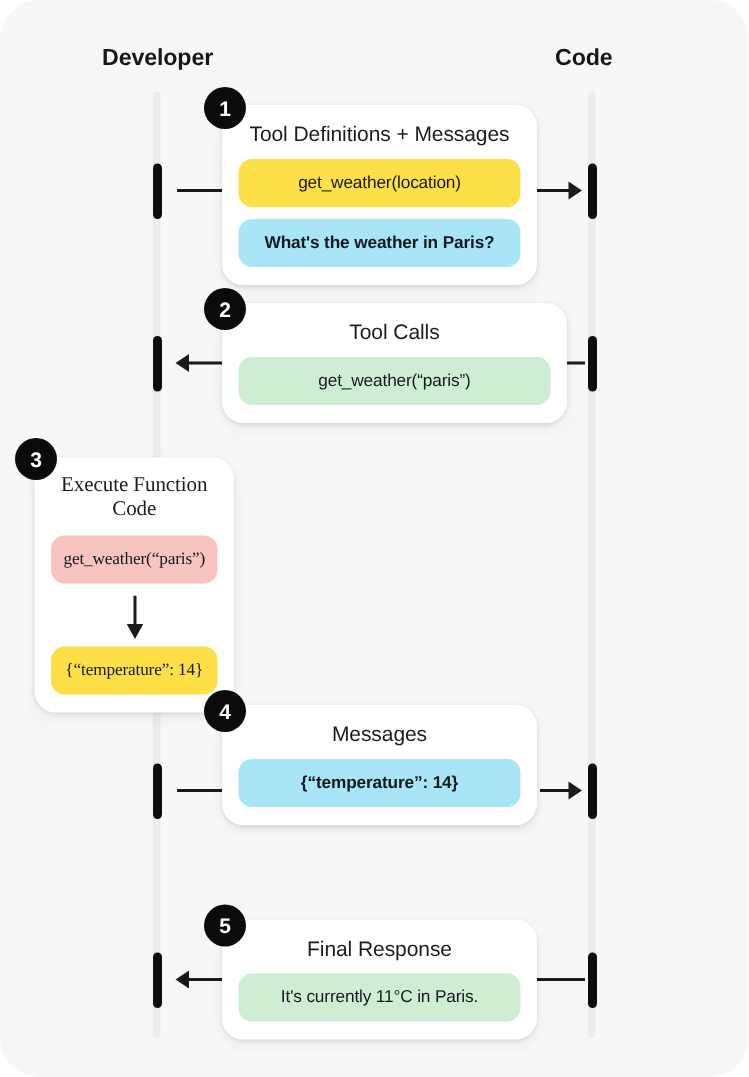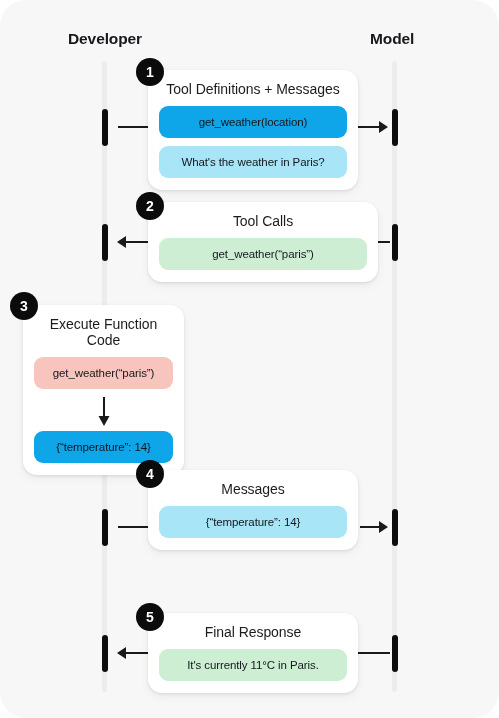--- a/index.html
+++ b/index.html
@@ -100,22 +100,22 @@
     font-size: 11.5px;
     color: #14181d;
     padding: 10px 8px;
     margin-bottom: 8px;
     letter-spacing: -0.1px;
     white-space: nowrap;
     overflow: hidden;
     text-overflow: ellipsis;
   }
   .pill:last-child { margin-bottom: 0; }
-  .pill-grey  { background: #0ea5e9; }
-  .pill-blue  { background: #a7e5f7; }
+  .pill-grey  { background: #fde047; }
+  .pill-blue  { background: #a7e5f7; font-weight: bold; }
   .pill-green { background: #cdeed3; }
   .pill-pink  { background: #f8c4be; }
 
   
   .down-arrow {
     display: block;
     margin: 2px auto 4px auto;
     width: 18px;
     height: 30px;
   }
@@ -135,21 +135,21 @@
     justify-content: center;
     z-index: 5;
   }
 </style>
 </head>
 <body>
 
 <div id="canvas">
 
   <div class="col-header" id="header-developer">Developer</div>
-  <div class="col-header" id="header-model">Model</div>
+  <div class="col-header" id="header-model">Code</div>
 
   <div class="lifeline" id="lifeline-developer"></div>
   <div class="lifeline" id="lifeline-model"></div>
 
   <div class="activation" style="left:102px; top:109px; height:37px;"></div>
   <div class="activation" style="left:392px; top:109px; height:37px;"></div>
 
   <div class="activation" style="left:102px; top:224px; height:37px;"></div>
   <div class="activation" style="left:392px; top:224px; height:37px;"></div>
 
@@ -181,21 +181,21 @@
     <div class="pill pill-blue">What's the weather in Paris?</div>
   </div>
   <div class="badge" style="left:136px; top:58px;">1</div>
 
   <div class="card" style="left:148px; top:202px; width:230px;">
     <div class="card-title">Tool Calls</div>
     <div class="pill pill-green">get_weather(“paris”)</div>
   </div>
   <div class="badge" style="left:136px; top:192px;">2</div>
 
-  <div class="card" style="left:23px; top:305px; width:161px;">
+  <div class="card" style="left:23px; top:305px; width:133px;font-family:Liberation Serif, serif;">
     <div class="card-title">Execute Function Code</div>
     <div class="pill pill-pink">get_weather(“paris”)</div>
     <svg class="down-arrow" viewBox="0 0 18 30">
       <line x1="9" y1="0" x2="9" y2="22" stroke="#1a1a1a" stroke-width="2"></line>
       <polygon points="9,29 3.5,19 14.5,19" fill="#1a1a1a"></polygon>
     </svg>
     <div class="pill pill-grey">{“temperature”: 14}</div>
   </div>
   <div class="badge" style="left:10px; top:292px;">3</div>
 

